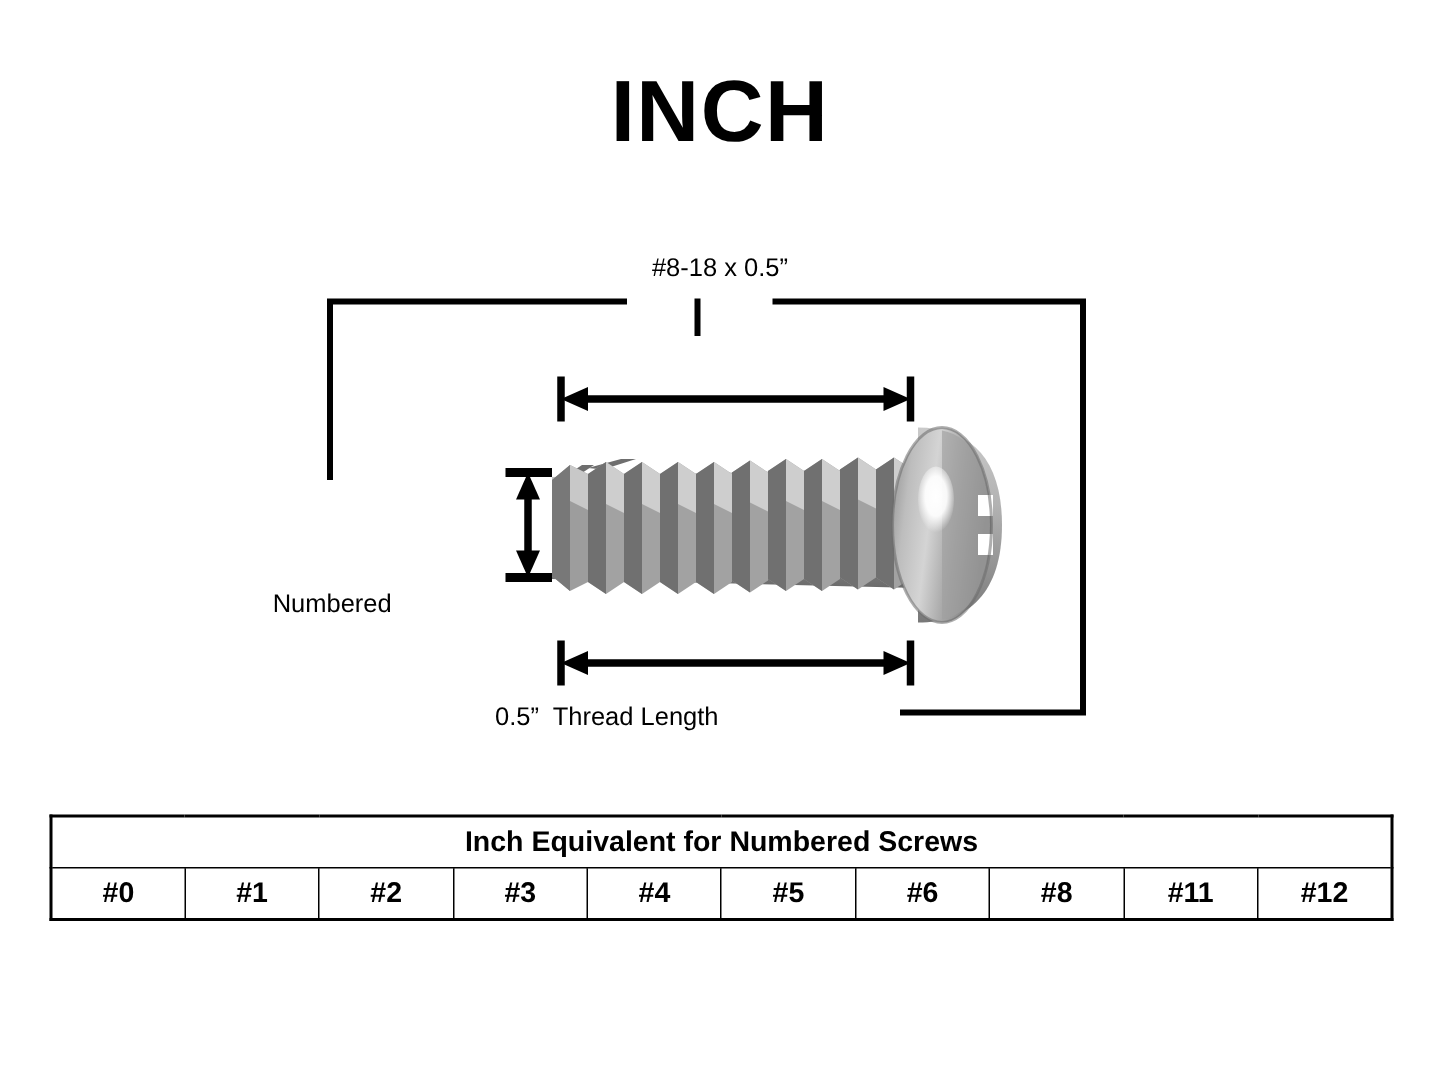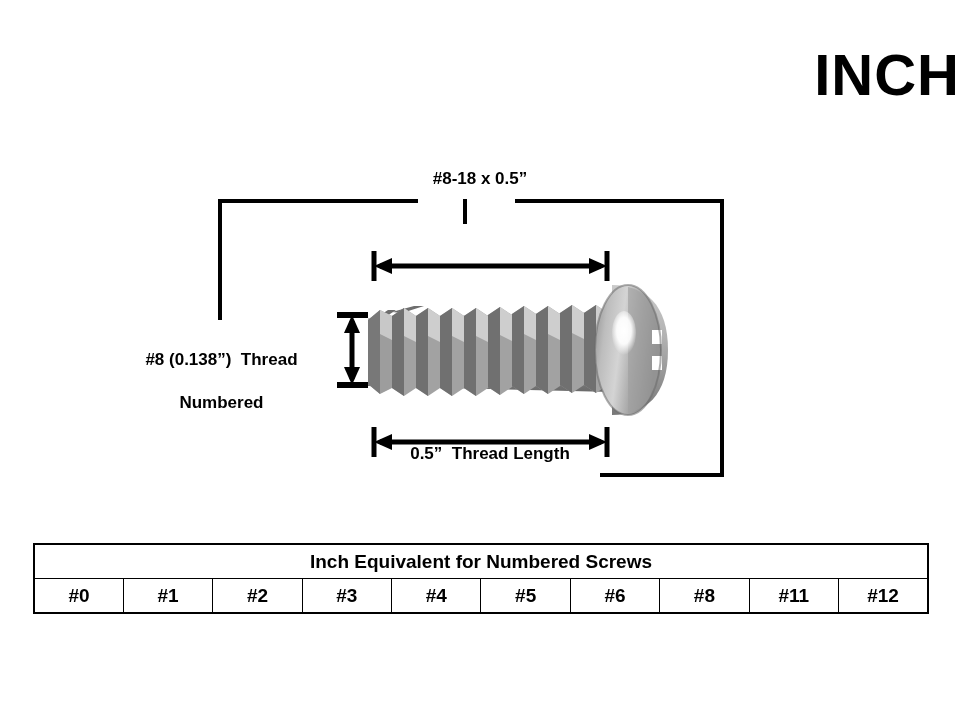--- a/index.html
+++ b/index.html
@@ -18,21 +18,21 @@
     background: #ffffff;
     overflow: hidden;
   }
 
   
   #title {
     position: absolute;
     left: 0;
     top: 46px;
     width: 960px;
-    text-align: right;
+    text-align: center;
     font-size: 58px;
     font-weight: bold;
     letter-spacing: 1px;
     color: #000000;
     line-height: 1;
   }
 
   
   #diagram {
     position: absolute;
@@ -42,21 +42,21 @@
     height: 540px;
   }
   #diagram svg {
     display: block;
   }
 
   
   .callout {
     position: absolute;
     color: #000000;
-    font-weight: bold;
+    font-weight: normal;
     font-size: 17px;
     line-height: 1.28;
     white-space: pre;
   }
   #label-spec {
     left: 0;
     top: 168px;
     width: 960px;
     text-align: center;
   }
@@ -67,23 +67,23 @@
     text-align: center;
   }
   #label-diameter {
     left: 96px;
     top: 327px;
     width: 232px;
     text-align: center;
   }
   #label-length {
     left: 330px;
-    top: 443px;
+    top: 467px;
     width: 320px;
-    text-align: center;
+    text-align: left;
   }
 
   
   #table-wrap {
     position: absolute;
     left: 33px;
     top: 543px;
     width: 896px;
   }
   table.inch-table {
@@ -256,21 +256,21 @@
         <polygon points="374,442 392,434 392,450" stroke="none"></polygon>
         <polygon points="607,442 589,434 589,450" stroke="none"></polygon>
       </g>
     </svg>
   </div>
 
   <div class="callout" id="label-spec">#8-18 x 0.5”</div>
 
 
   <div class="callout" id="label-diameter">
-    <span>#8 (0.138”)  Thread</span><br>
+    <br>
     <span>Numbered</span>
   </div>
 
   <div class="callout" id="label-length">0.5”  Thread Length</div>
 
   <div id="table-wrap">
     <table class="inch-table">
       <tbody>
         <tr>
           <td class="caption-cell" colspan="10">Inch Equivalent for Numbered Screws</td>

